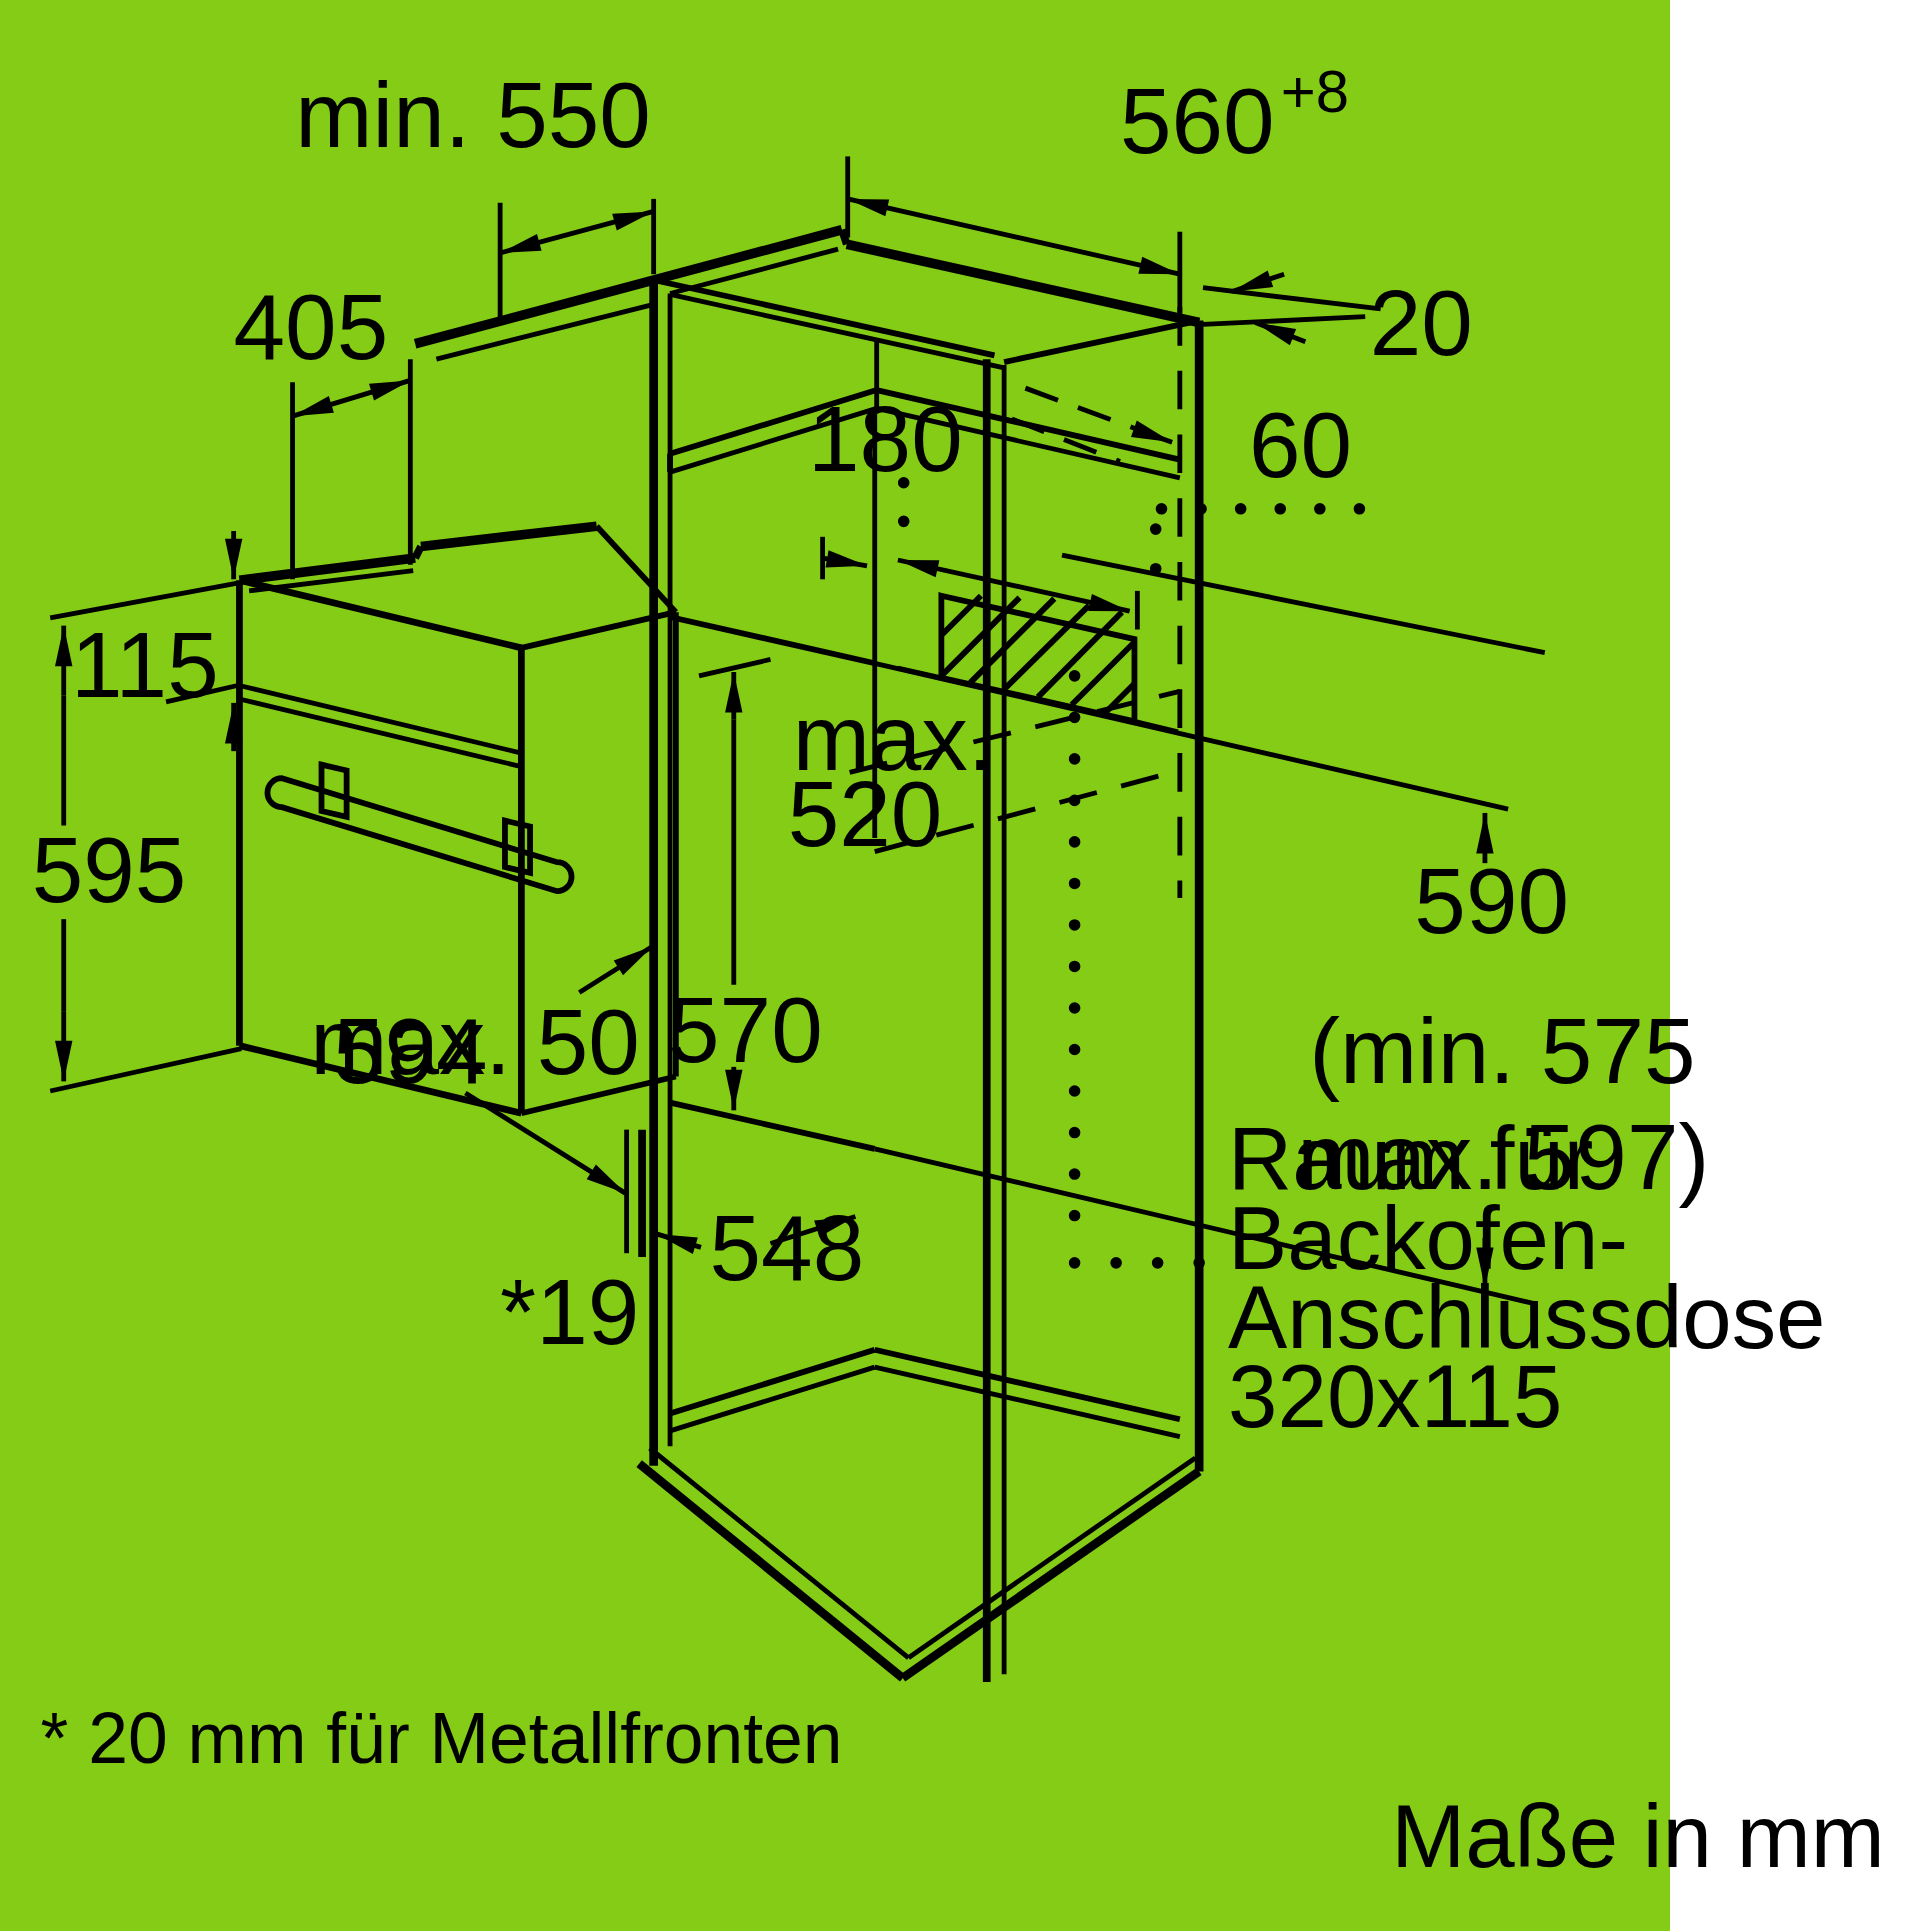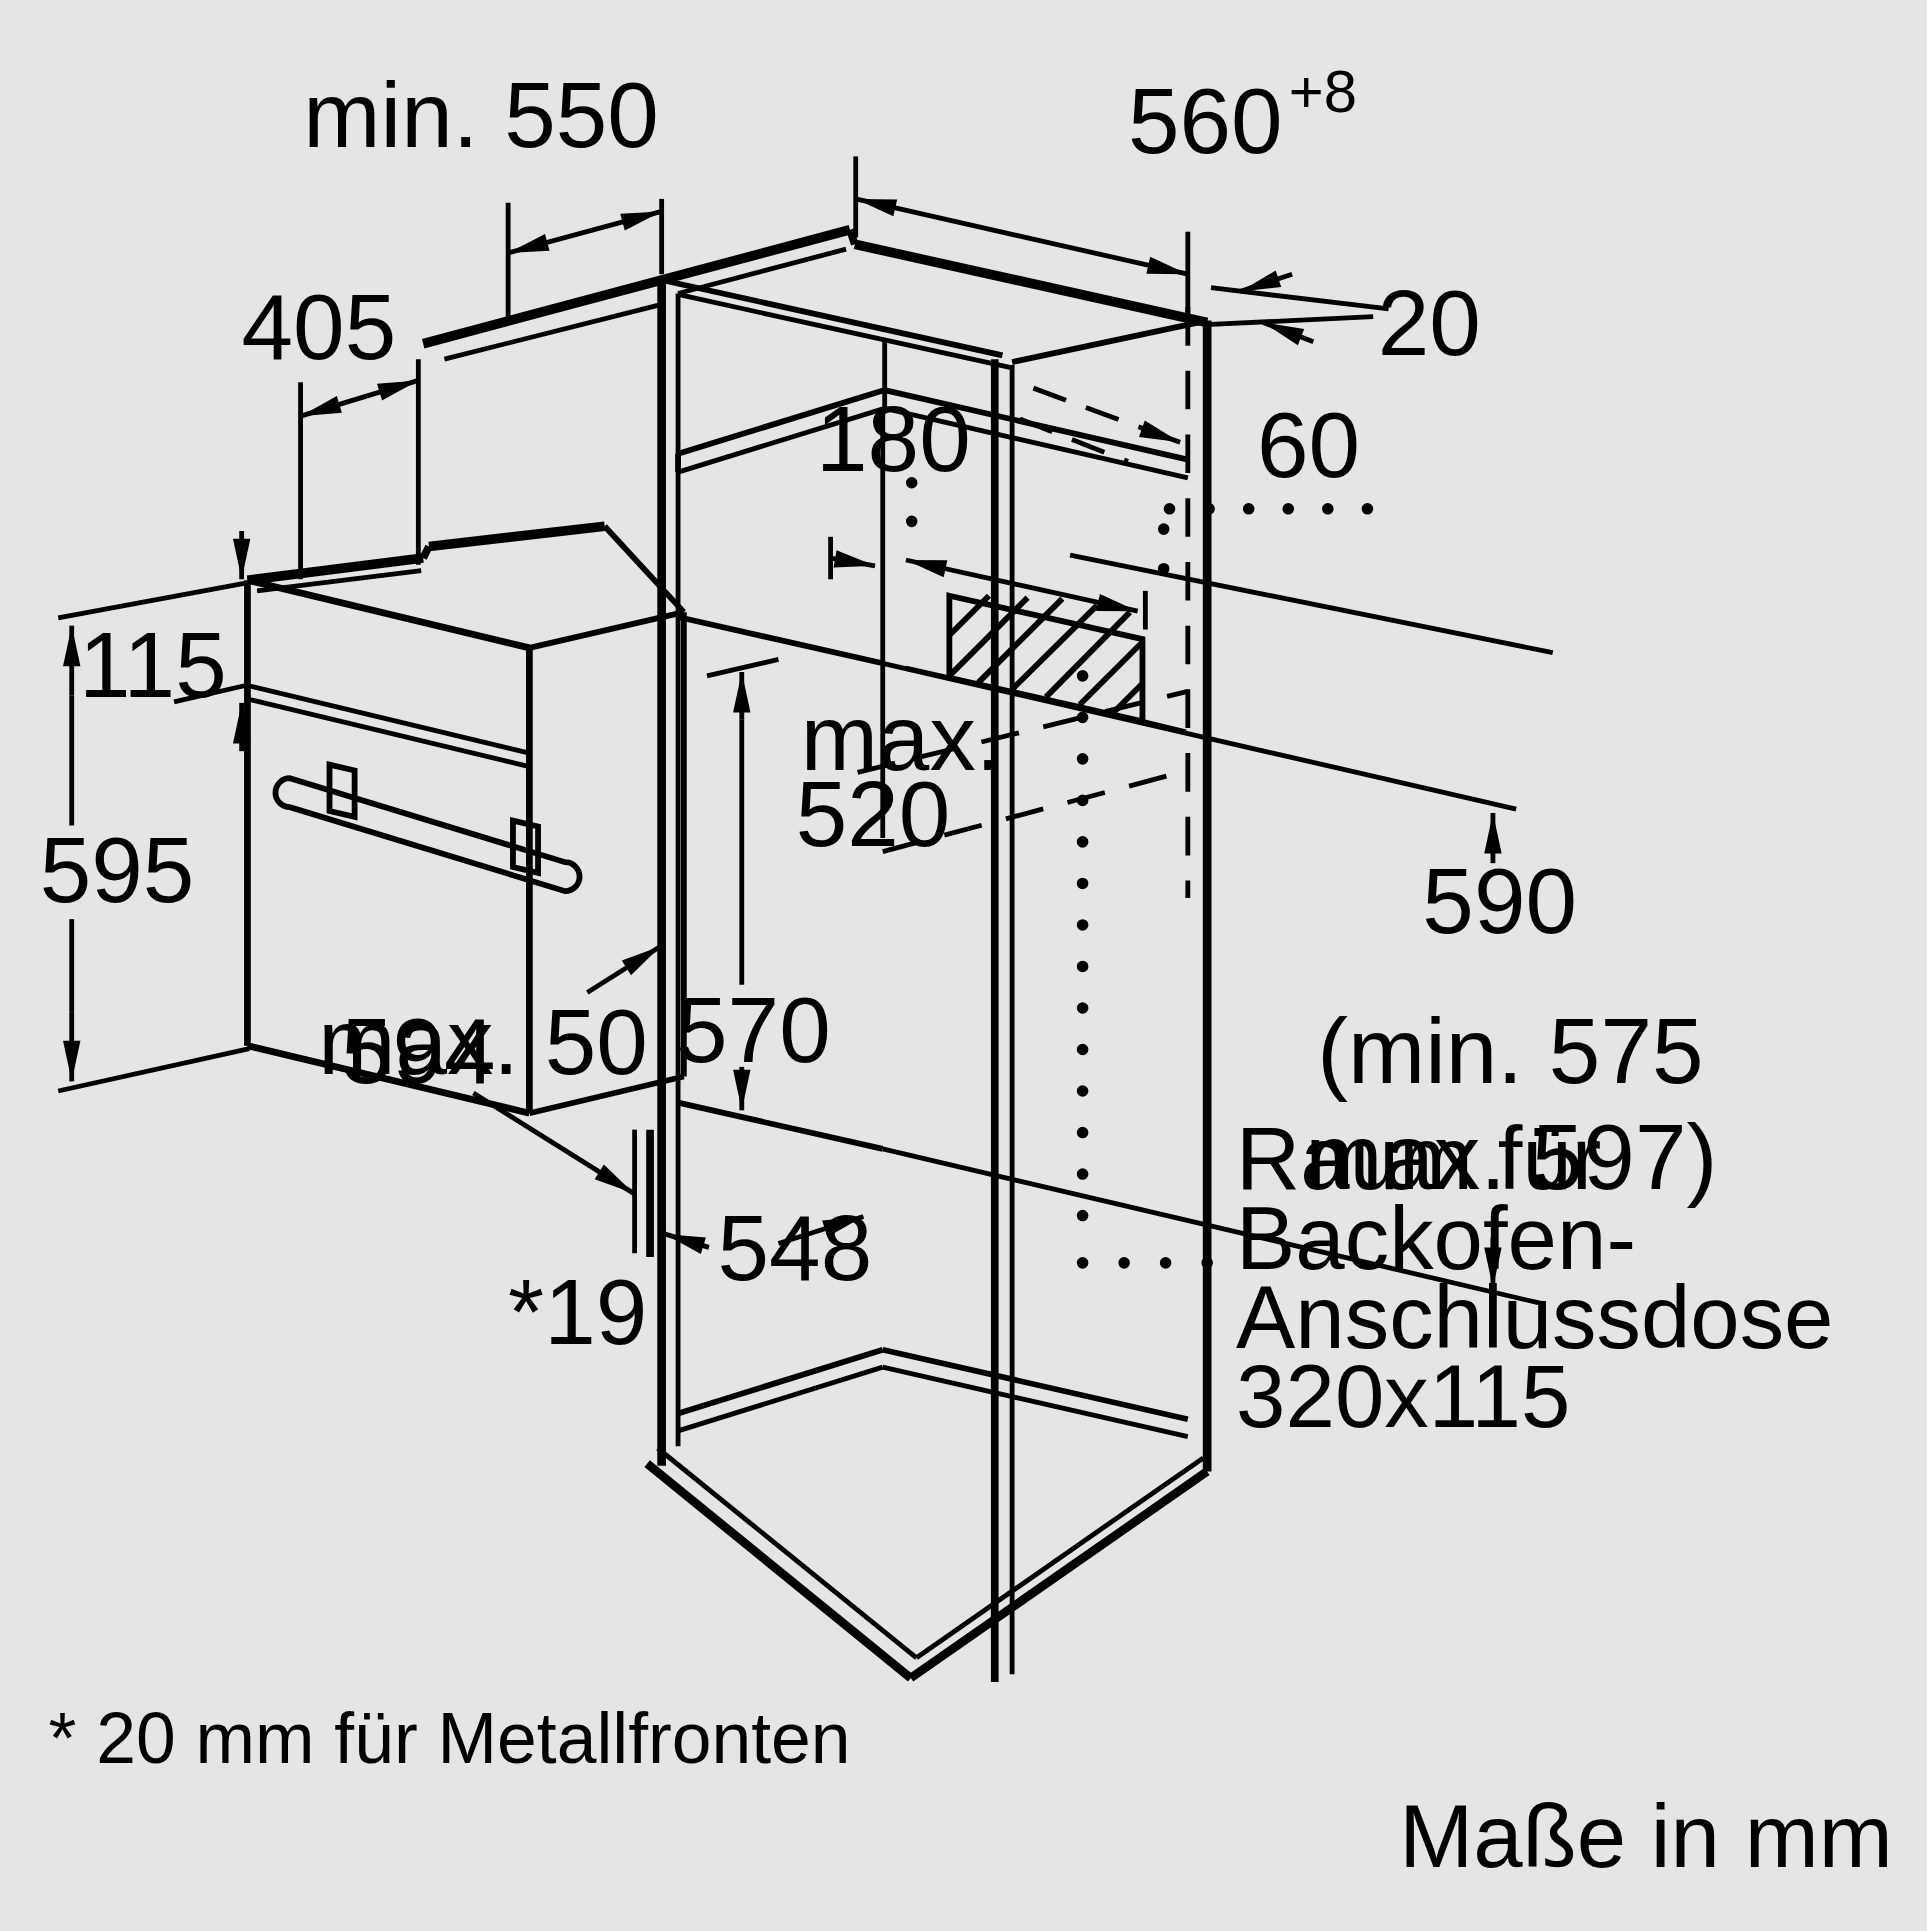--- a/index.html
+++ b/index.html
@@ -1,16 +1,16 @@
 <!DOCTYPE html>
 <html><head>
 <meta charset="utf-8">
 <style>
   html,body{margin:0;padding:0;background:#ffffff;}
-  .stage{width:1919px;height:1931px;position:relative;background:#e5e5e5;font-family:"Liberation Sans",sans-serif;padding-left:8px;}
+  .stage{width:1670px;height:1931px;position:relative;background:#84cc16;font-family:"Liberation Sans",sans-serif;}
   svg{display:block}
   svg text{fill:#000;font-family:"Liberation Sans",sans-serif;}
   .dim{font-size:96px;}
   .sup{font-size:62px;}
   .blk{font-size:92px;}
   .foot{font-size:74px;}
   .unit{font-size:92px;}
   .ln{stroke:#000;fill:none;}
 </style>
 </head>

